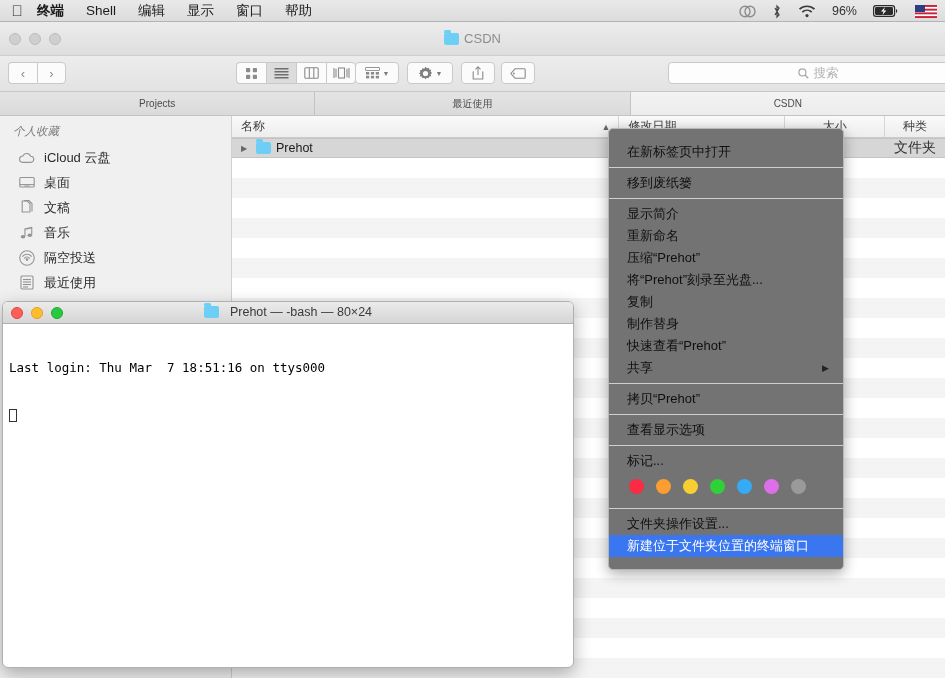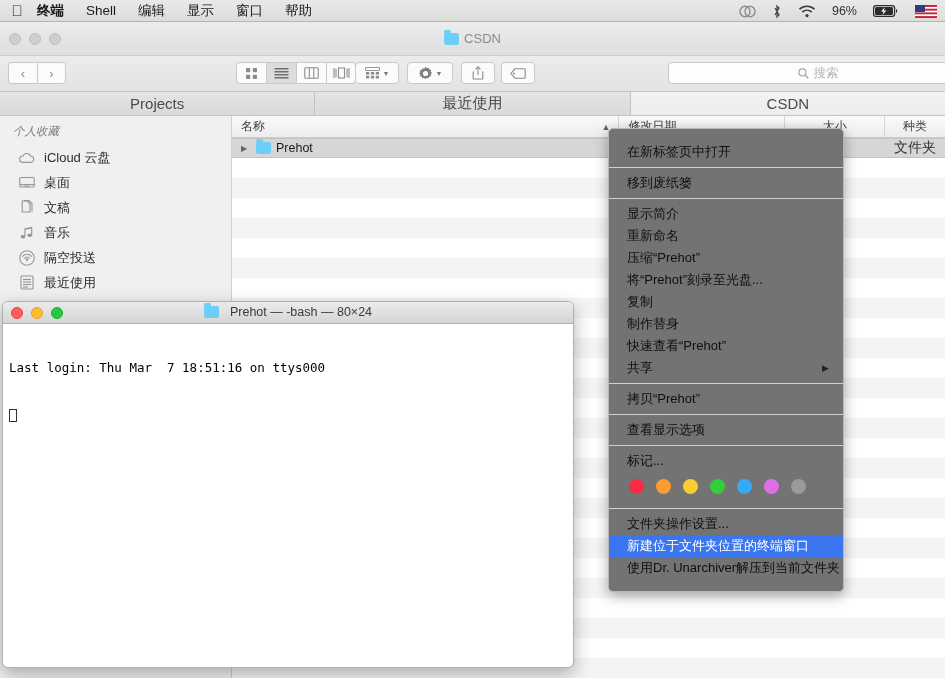--- a/index.html
+++ b/index.html
@@ -102,21 +102,21 @@
     position: absolute; left: 668px; top: 6px; width: 300px; height: 22px;
     background: #fdfdfd; border: 1px solid #c9c9c9; border-radius: 4px;
     display: flex; align-items: center; justify-content: center; gap: 5px;
   }
   .search-ph { font-size: 12.5px; color: #b2b2b2; }
 
   
   .tabbar { display: flex; height: 24px; border-bottom: 1px solid #c3c3c3; }
   .tab {
     flex: 1; display: flex; align-items: center; justify-content: center;
-    font-size: 15px; color: #4a4a4a; border-right: 1px solid #c3c3c3;
+    font-size: 10px; color: #4a4a4a; border-right: 1px solid #c3c3c3;
     background: linear-gradient(to bottom, #e4e4e4 0%, #dadada 100%);
   }
   .tab:last-child { border-right: none; }
   .tab.active { background: linear-gradient(to bottom, #f3f3f3 0%, #ececec 100%); }
 
   
   .finder-body { position: relative; height: 598px; display: flex; }
   .sidebar {
     width: 232px; background: #f0f0f0; border-right: 1px solid #cfcfcf;
     padding-top: 6px; flex-shrink: 0;
@@ -561,23 +561,20 @@
       <div class="tagdot" style="background:#de6fe8"></div>
       <div class="tagdot" style="background:#9a9a9a"></div>
     </div>
     <div class="ctx-sep"></div>
     <div class="ctx-item">
       <span>文件夹操作设置...</span>
     </div>
     <div class="ctx-item highlight">
       <span>新建位于文件夹位置的终端窗口</span>
     </div>
-    <div class="ctx-item">
-      <span>使用Dr. Unarchiver解压到当前文件夹</span>
-    </div>
   </div>
 
   <div class="terminal">
     <div class="term-title">
       <div class="term-traffic">
         <div class="tdot r"></div>
         <div class="tdot y"></div>
         <div class="tdot g"></div>
       </div>
       <div class="term-title-text">

